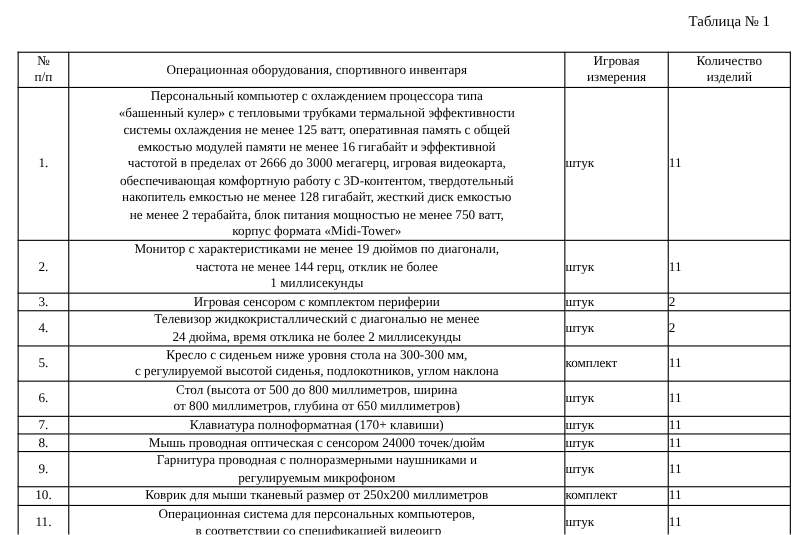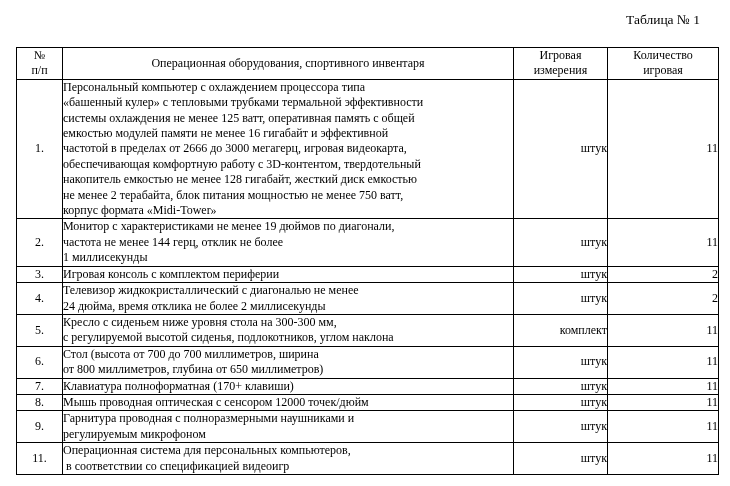--- a/index.html
+++ b/index.html
@@ -44,26 +44,26 @@
   th.h-num, th.h-unit, th.h-qty, th.h-name {
     font-weight: normal;
     text-align: center;
     white-space: pre-line;
     padding: 1px 2px;
   }
   td.c-num {
     text-align: center;
   }
   td.c-name {
-    text-align: left;
+    text-align: center;
     padding: 1px 4px 1px 5px;
     white-space: pre-line;
   }
   td.c-unit, td.c-qty {
-    text-align: right;
+    text-align: left;
   }
 </style>
 </head>
 <body>
 
 <div class="page-title">Таблица № 1</div>
 
 <table class="spec-table">
   <colgroup>
     <col style="width:46px">
@@ -72,21 +72,21 @@
     <col style="width:111px">
   </colgroup>
   <thead>
     <tr>
       <th class="h-num">№
 п/п</th>
       <th class="h-name">Операционная оборудования, спортивного инвентаря</th>
       <th class="h-unit">Игровая
 измерения</th>
       <th class="h-qty">Количество
-игровая</th>
+изделий</th>
     </tr>
   </thead>
   <tbody>
     <tr>
       <td class="c-num">1.</td>
       <td class="c-name">Персональный компьютер с охлаждением процессора типа
 «башенный кулер» с тепловыми трубками термальной эффективности
 системы охлаждения не менее 125 ватт, оперативная память с общей
 емкостью модулей памяти не менее 16 гигабайт и эффективной
 частотой в пределах от 2666 до 3000 мегагерц, игровая видеокарта,
@@ -100,62 +100,68 @@
     <tr>
       <td class="c-num">2.</td>
       <td class="c-name">Монитор с характеристиками не менее 19 дюймов по диагонали,
 частота не менее 144 герц, отклик не более
 1 миллисекунды</td>
       <td class="c-unit">штук</td>
       <td class="c-qty">11</td>
     </tr>
     <tr>
       <td class="c-num">3.</td>
-      <td class="c-name">Игровая консоль с комплектом периферии</td>
+      <td class="c-name">Игровая сенсором с комплектом периферии</td>
       <td class="c-unit">штук</td>
       <td class="c-qty">2</td>
     </tr>
     <tr>
       <td class="c-num">4.</td>
       <td class="c-name">Телевизор жидкокристаллический с диагональю не менее
 24 дюйма, время отклика не более 2 миллисекунды</td>
       <td class="c-unit">штук</td>
       <td class="c-qty">2</td>
     </tr>
     <tr>
       <td class="c-num">5.</td>
       <td class="c-name">Кресло с сиденьем ниже уровня стола на 300-300 мм,
 с регулируемой высотой сиденья, подлокотников, углом наклона</td>
       <td class="c-unit">комплект</td>
       <td class="c-qty">11</td>
     </tr>
     <tr>
       <td class="c-num">6.</td>
-      <td class="c-name">Стол (высота от 700 до 700 миллиметров, ширина
+      <td class="c-name">Стол (высота от 500 до 800 миллиметров, ширина
 от 800 миллиметров, глубина от 650 миллиметров)</td>
       <td class="c-unit">штук</td>
       <td class="c-qty">11</td>
     </tr>
     <tr>
       <td class="c-num">7.</td>
       <td class="c-name">Клавиатура полноформатная (170+ клавиши)</td>
       <td class="c-unit">штук</td>
       <td class="c-qty">11</td>
     </tr>
     <tr>
       <td class="c-num">8.</td>
-      <td class="c-name">Мышь проводная оптическая с сенсором 12000 точек/дюйм</td>
+      <td class="c-name">Мышь проводная оптическая с сенсором 24000 точек/дюйм</td>
       <td class="c-unit">штук</td>
       <td class="c-qty">11</td>
     </tr>
     <tr>
       <td class="c-num">9.</td>
       <td class="c-name">Гарнитура проводная с полноразмерными наушниками и
 регулируемым микрофоном</td>
       <td class="c-unit">штук</td>
+      <td class="c-qty">11</td>
+    </tr>
+    <tr>
+      <td class="c-num">10.</td>
+      <td class="c-name">Коврик для мыши тканевый размер от 250х200 миллиметров</td>
+      <td class="c-unit">комплект</td>
       <td class="c-qty">11</td>
     </tr>
     <tr>
       <td class="c-num">11.</td>
       <td class="c-name">Операционная система для персональных компьютеров,
 &nbsp;в соответствии со спецификацией видеоигр</td>
       <td class="c-unit">штук</td>
       <td class="c-qty">11</td>
     </tr>
   </tbody>

